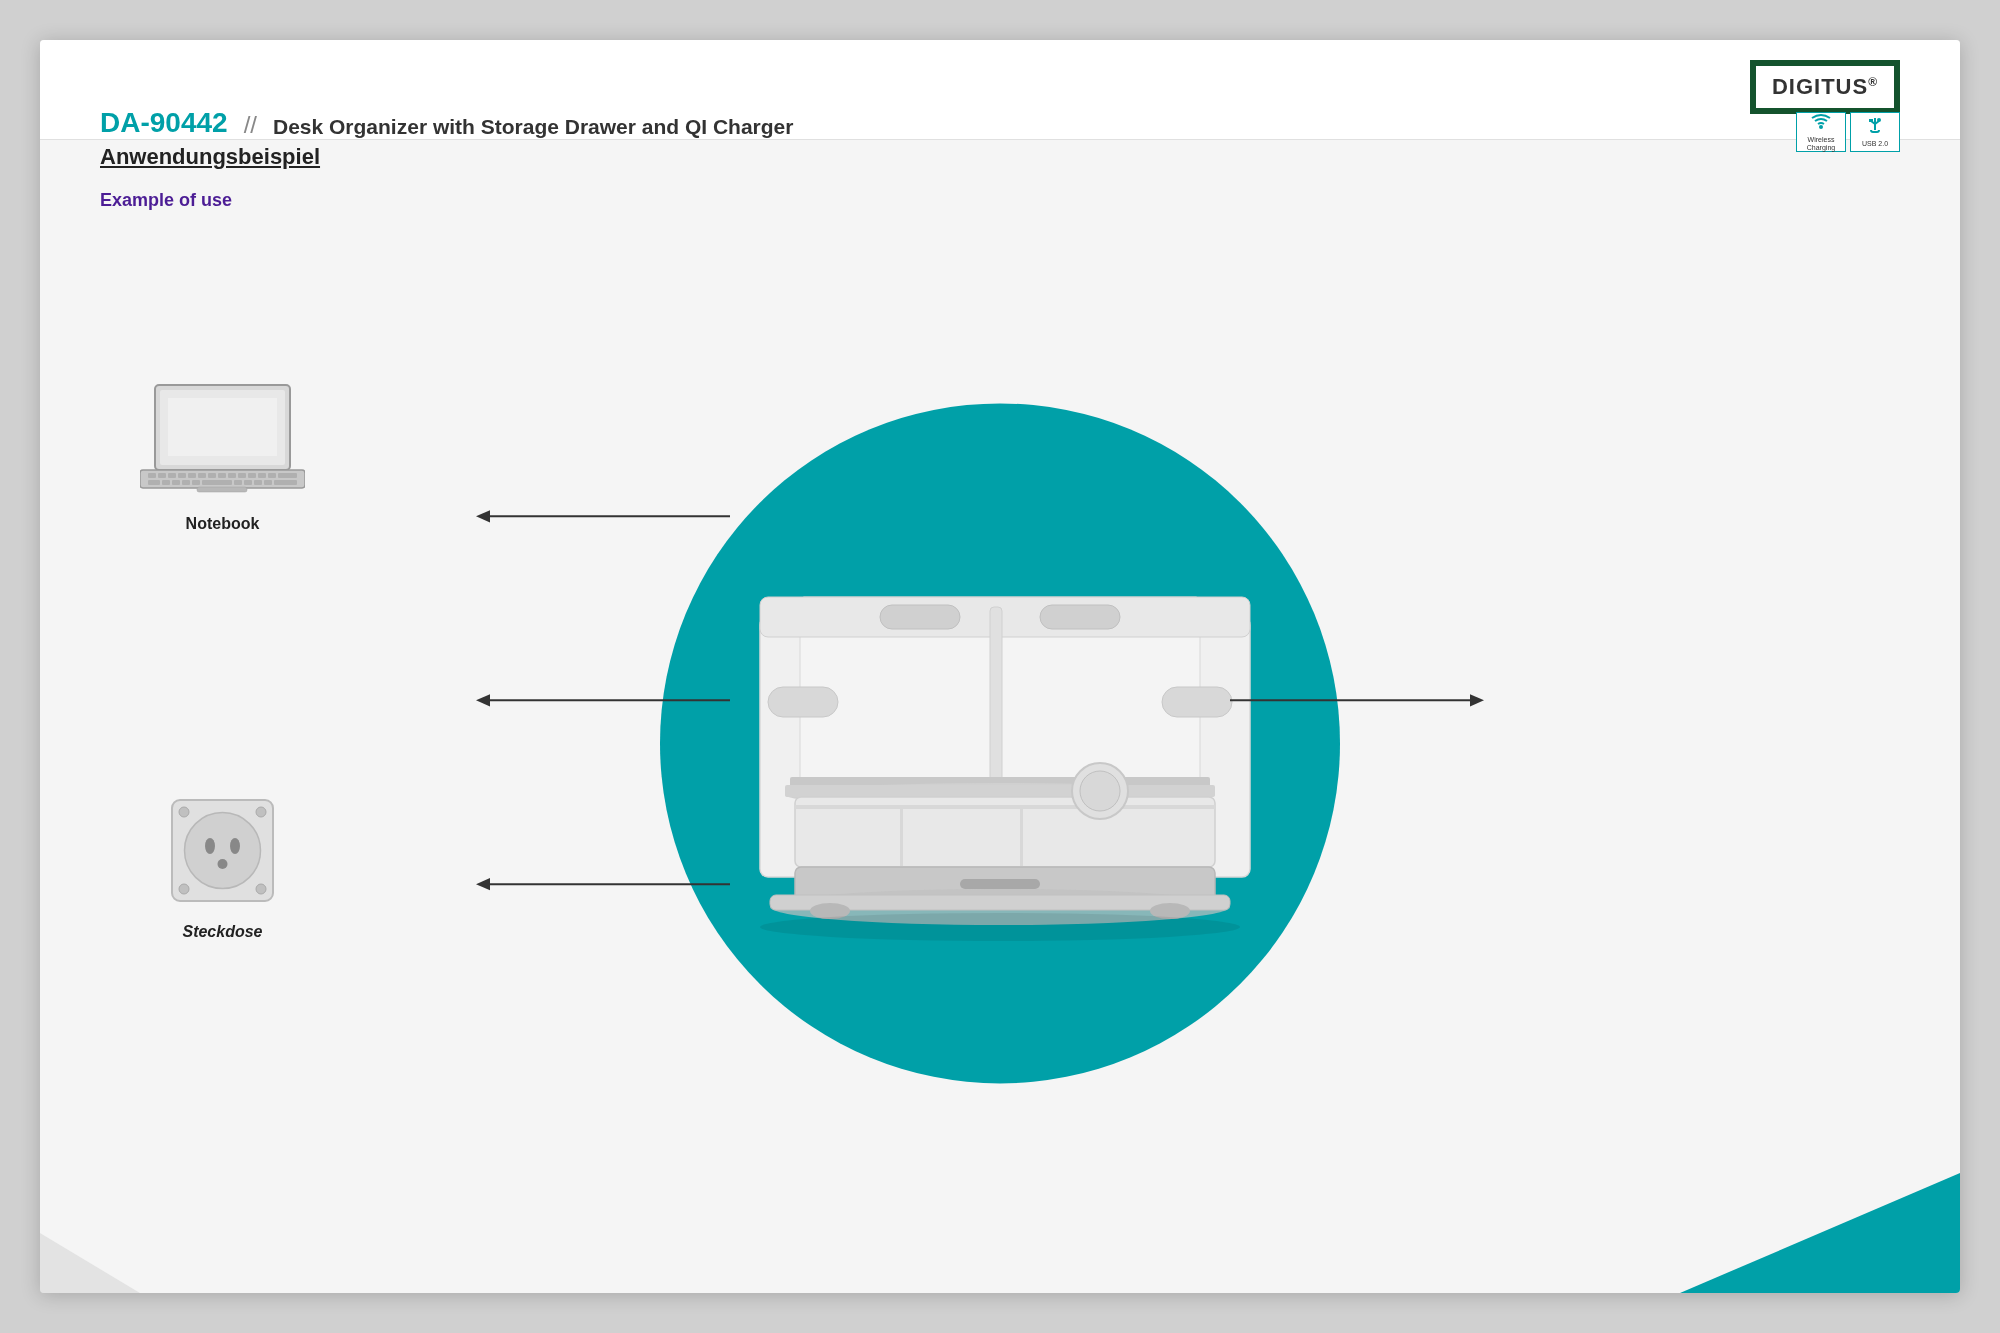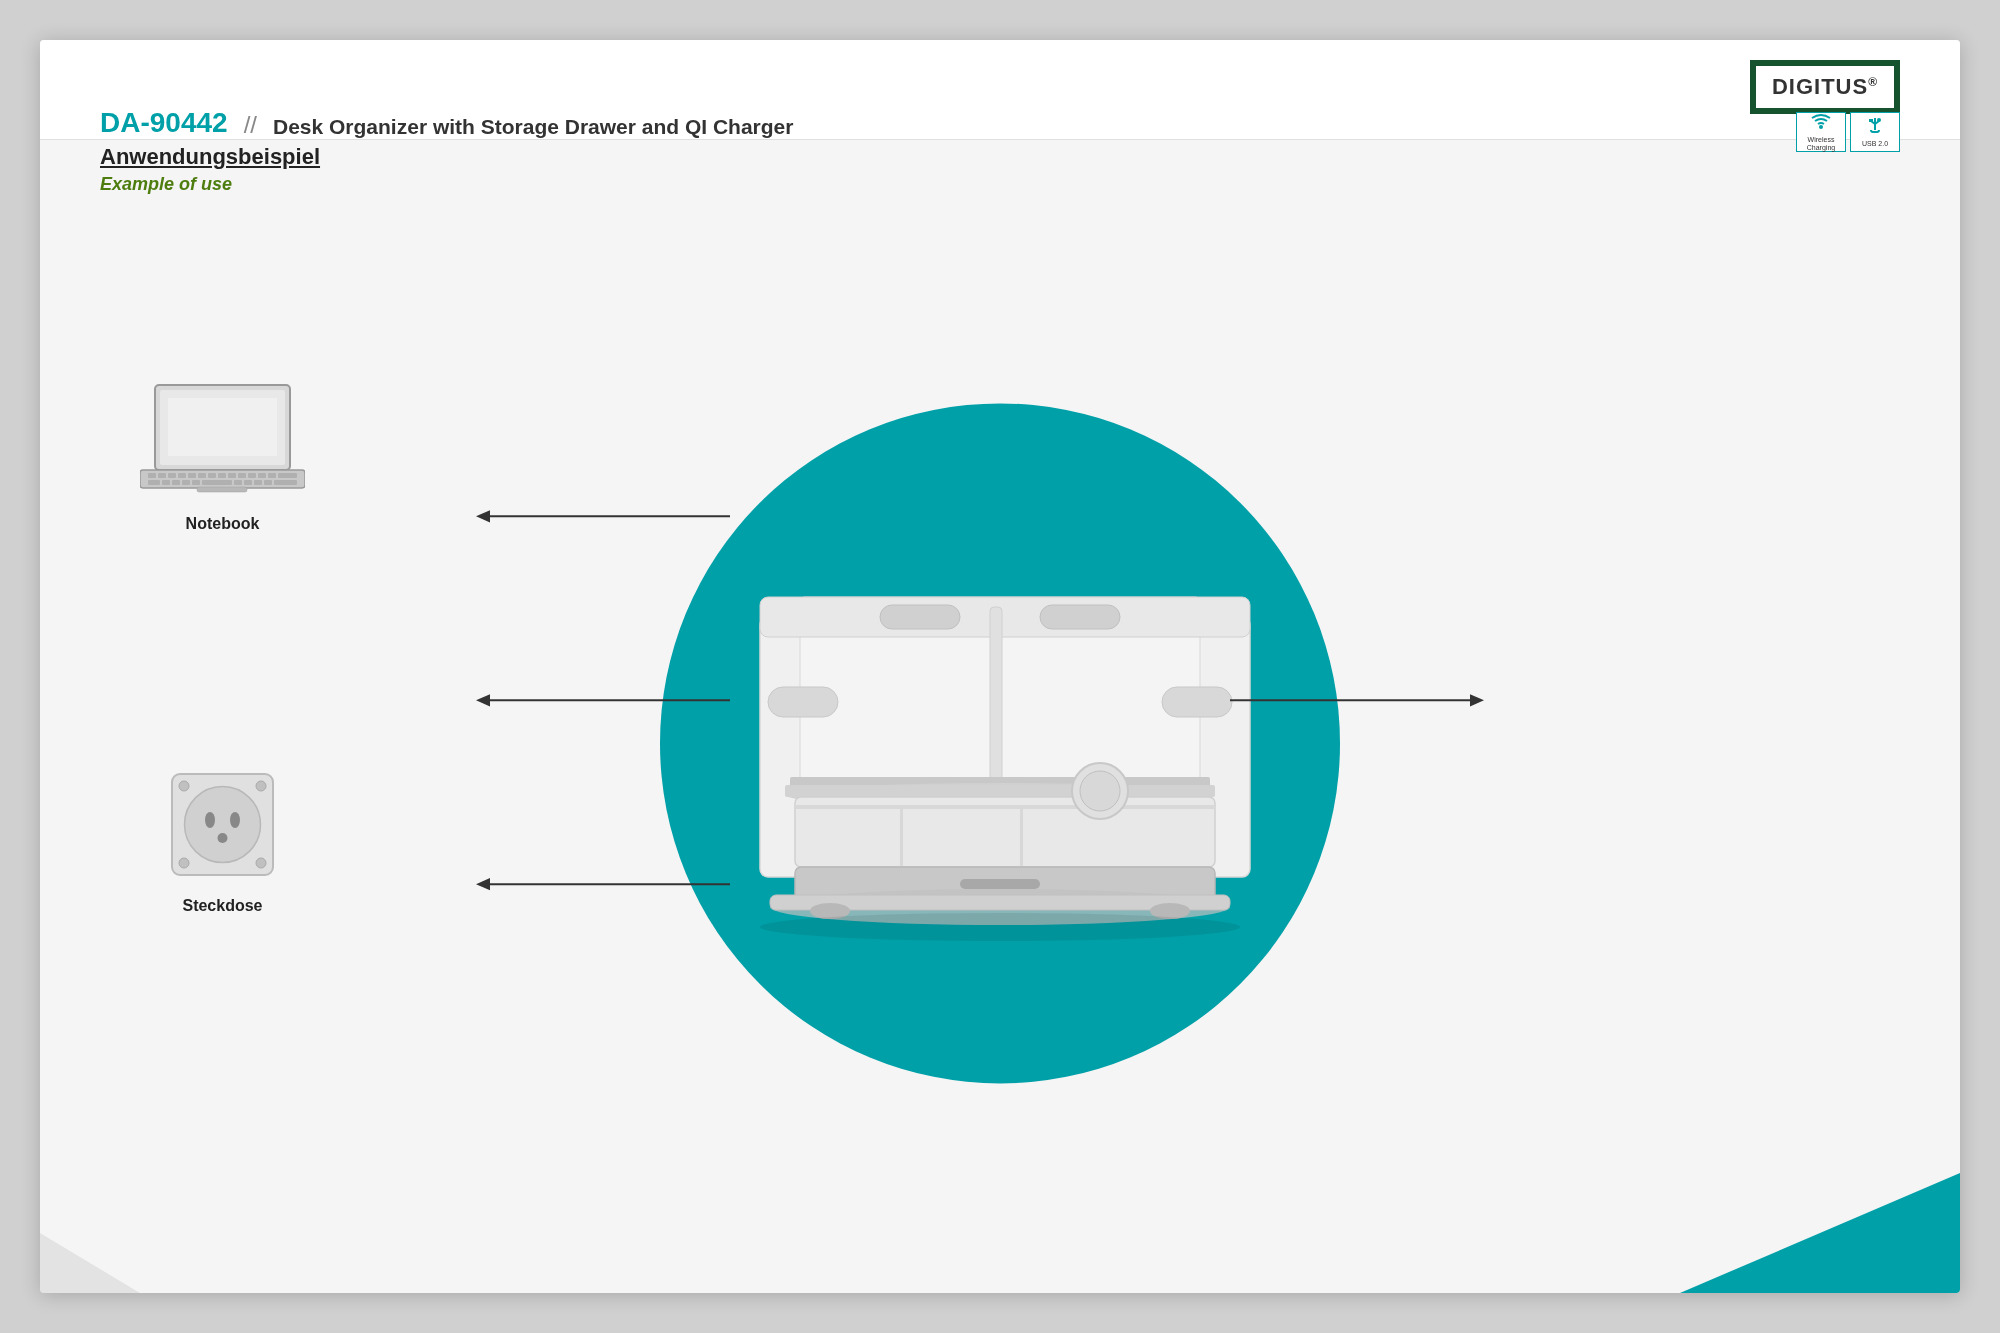--- a/index.html
+++ b/index.html
@@ -147,23 +147,22 @@
     .section-title-de {
       font-size: 22px;
       font-weight: 900;
       color: #222;
       text-decoration: underline;
     }
 
     .section-title-en {
       font-size: 18px;
       font-weight: 700;
-      color: #4d7c0f;
-      margin-top: 4px;
-      font-style: italic;
+      color: #4c1d95;
+      margin-top: 20px;
     }
 
     
     .content-area {
       position: absolute;
       top: 180px;
       left: 0; right: 0;
       bottom: 0;
     }
 
@@ -373,21 +372,21 @@
           <rect x="124" y="100" width="8" height="5" rx="1" fill="#b0b0b0"></rect>
           <rect x="134" y="100" width="23" height="5" rx="1" fill="#b0b0b0"></rect>
 
           <rect x="57" y="107" width="50" height="5" rx="2" fill="#b8b8b8" stroke="#a0a0a0" stroke-width="0.5"></rect>
         </svg>
         <span class="device-label">Notebook</span>
       </div>
     </div>
 
 
-    <div style="position:absolute; left:130px; top:552px;">
+    <div style="position:absolute; left:130px; top:578px;font-style:italic;">
       <div class="device-item">
         <svg width="105" height="105" viewBox="0 0 105 105">
 
           <rect x="2" y="2" width="101" height="101" rx="8" fill="#e0e0e0" stroke="#bbb" stroke-width="2"></rect>
 
           <circle cx="52.5" cy="52.5" r="38" fill="#d0d0d0" stroke="#b8b8b8" stroke-width="1.5"></circle>
 
           <ellipse cx="40" cy="48" rx="5" ry="8" fill="#888"></ellipse>
           <ellipse cx="65" cy="48" rx="5" ry="8" fill="#888"></ellipse>
 

